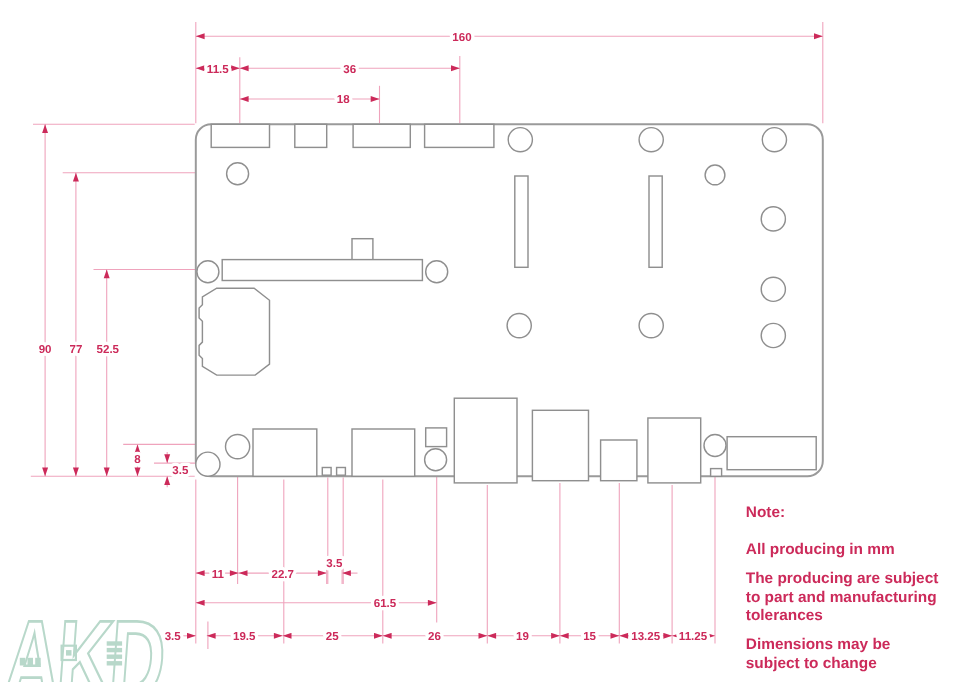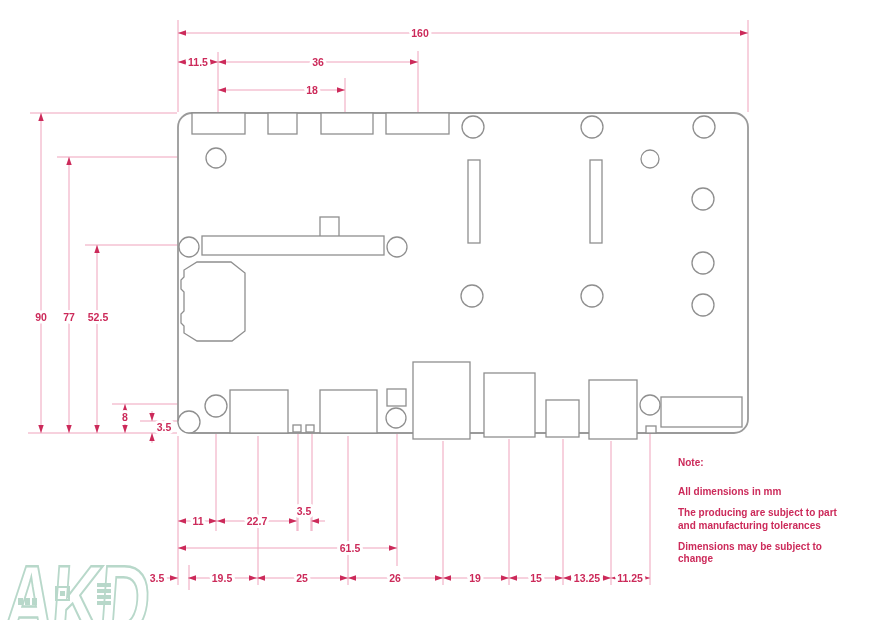--- a/index.html
+++ b/index.html
@@ -28,21 +28,21 @@
     paint-order:stroke;stroke:#ffffff;stroke-width:6px;stroke-linejoin:round;
     text-anchor:middle;
   }
   .pl{stroke:#efa3bc;stroke-width:1;fill:none;}           
   .comp{stroke:#8f8f8f;stroke-width:1.3;fill:#ffffff;}    
   .boardline{stroke:#9a9a9a;stroke-width:1.8;fill:#ffffff;}
   .wmdetail{fill:#b8d8ca;}
   
   .note{
     position:absolute;left:678px;top:457px;width:178px;
-    color:#cc2a5a;font-size:10px;font-weight:bold;line-height:1.22;
+    color:#cc2a5a;font-size:14px;font-weight:bold;line-height:1.22;
   }
   .note p{margin:0 0 9px 0;}
 </style>
 </head>
 <body>
 
 <div id="stage">
 
   <div class="watermark">AKD</div>
 
@@ -204,18 +204,18 @@
       <text x="475" y="582">19</text>
       <text x="536" y="582">15</text>
       <text x="587" y="582">13.25</text>
       <text x="630" y="582">11.25</text>
     </g>
   </svg>
 
   
   <div class="note">
     <p style="margin-bottom:17px;">Note:</p>
-    <p>All dimensions in mm</p>
+    <p>All producing in mm</p>
     <p>The producing are subject to part and manufacturing tolerances</p>
     <p>Dimensions may be subject to change</p>
   </div>
 
 </div>
 
 </body></html>

